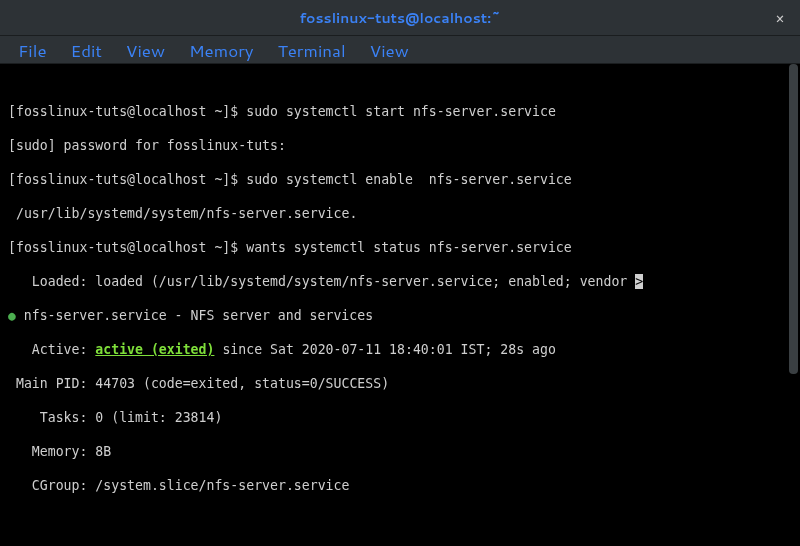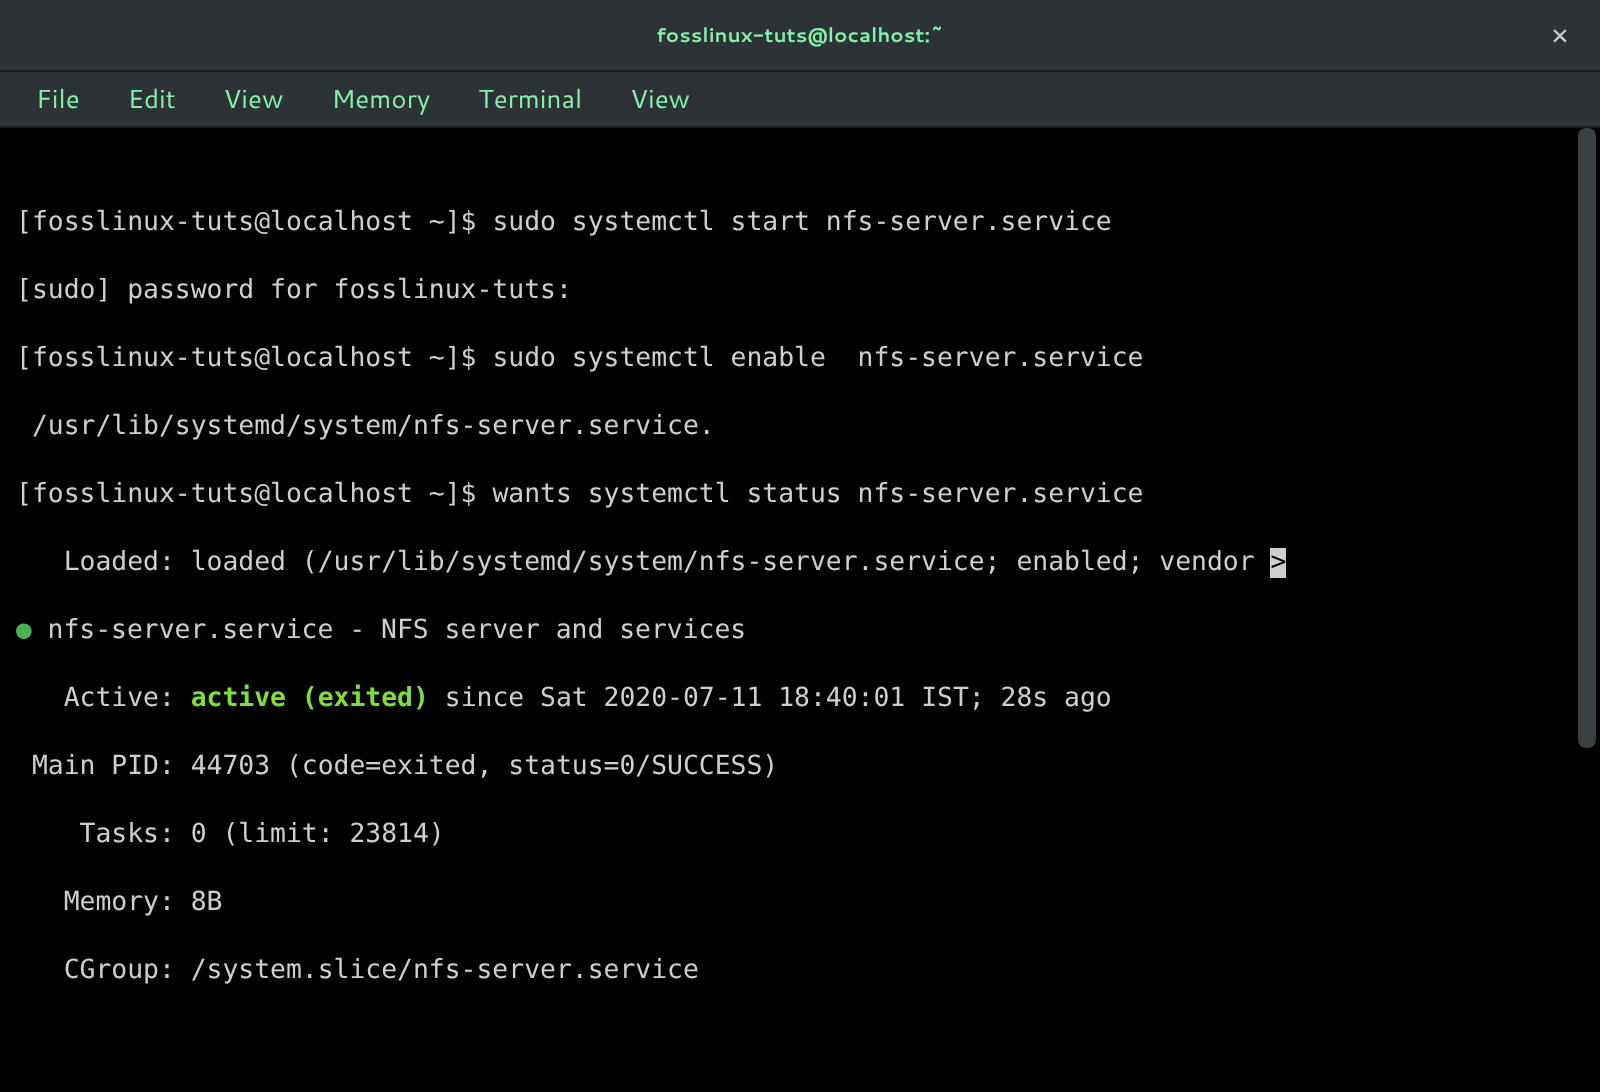--- a/index.html
+++ b/index.html
@@ -18,23 +18,23 @@
     .titlebar {
       height: 36px;
       background: #2d3236;
       display: flex;
       align-items: center;
       justify-content: center;
       position: relative;
       border-bottom: 1px solid #1a1d1f;
     }
     .titlebar-title {
-      color: #86efac;
+      color: #3b82f6;
       font-family: "Cantarell", "DejaVu Sans", sans-serif;
-      font-size: 10px;
+      font-size: 14px;
       font-weight: 600;
     }
     .close-btn {
       position: absolute;
       right: 10px;
       top: 8px;
       width: 20px;
       height: 20px;
       display: flex;
       align-items: center;
@@ -46,23 +46,23 @@
     .menubar {
       height: 28px;
       background: #2d3236;
       display: flex;
       align-items: center;
       padding: 0 8px;
       gap: 4px;
       border-bottom: 1px solid #1a1d1f;
     }
     .menu-item {
-      color: #86efac;
+      color: #3b82f6;
       font-family: "Cantarell", "DejaVu Sans", sans-serif;
-      font-size: 13px;
+      font-size: 17px;
       padding: 3px 10px;
       cursor: pointer;
     }
     .terminal-area {
       position: absolute;
       top: 64px;
       left: 0;
       right: 0;
       bottom: 0;
       background: #000000;
@@ -72,20 +72,21 @@
       color: #cfcfcf;
       white-space: pre;
       overflow: hidden;
     }
     .line {
       white-space: pre;
     }
     .green {
       color: #7fdf3a;
       font-weight: bold;
+      text-decoration: underline;
     }
     .bullet {
       color: #4caf50;
       font-size: 13px;
     }
     .scrollbar {
       position: absolute;
       right: 2px;
       top: 64px;
       width: 9px;

